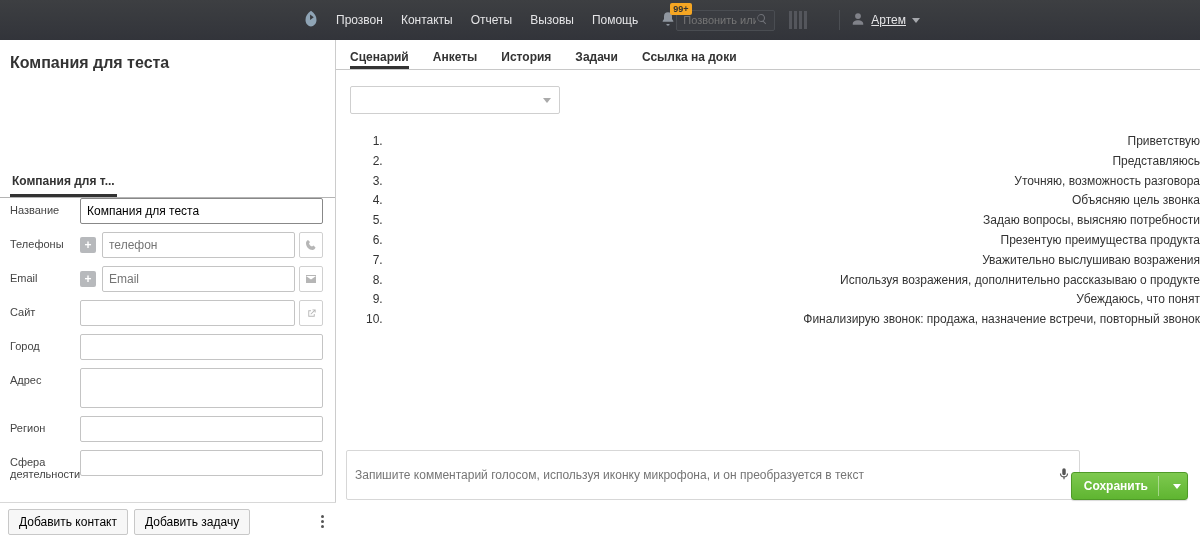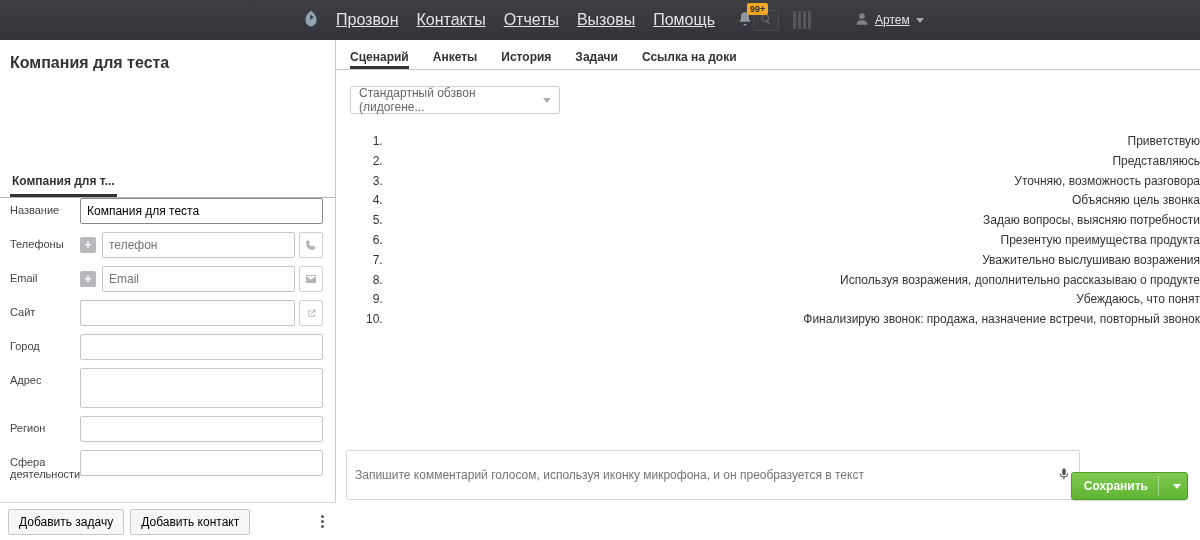--- a/index.html
+++ b/index.html
@@ -3,21 +3,21 @@
 <meta charset="utf-8">
 <style>
   * { box-sizing: border-box; margin: 0; padding: 0; }
   body { font-family: Arial, Helvetica, sans-serif; font-size: 12px; color: #333; background: #fff; width: 1200px; height: 540px; overflow: hidden; position: relative; }
   
   
   .topbar { position: absolute; top: 0; left: 0; right: 0; height: 40px; background: linear-gradient(#3d3f42,#32343a); display: flex; align-items: center; padding: 0 0 0 300px; color: #e4e4e6; }
   .logo { width: 30px; height: 30px; margin-right: 14px; display:flex; align-items:center; justify-content:center;}
   .logo svg { fill:#8fa4b5;}
   .topnav { display: flex; gap: 18px; }
-  .topnav a { color: #e4e4e6; text-decoration: underline; font-size: 16px; cursor:pointer;}
+  .topnav a { color: #e4e4e6; font-size: 12px; cursor:pointer;}
   .bell { margin-left: 22px; position: relative; cursor:pointer;}
   .bell svg{ fill:#9097a0;}
   .badge { position:absolute; top:-8px; left:10px; background:#f5a623; color:#333; font-size:9px; font-weight:bold; padding:1px 3px; border-radius:2px;}
   .search { margin-left: auto; margin-right: 14px; background:#3a3c41; border:1px solid #4a4d52; border-radius:2px; display:flex; align-items:center; padding:2px 6px; width:150px;}
   .search input { background:transparent; border:none; color:#aeb0b4; font-size:11px; width:100%; outline:none;}
   .search .sicon svg{fill:#707278;}
   .bars { display:flex; gap:2px; margin-right:20px;}
   .bars span{display:block;width:3px;height:18px;background:#54565c;}
   .userbox{display:flex;align-items:center;gap:6px;margin-right:280px;cursor:pointer;}
   .usericon svg{fill:#808289;}
@@ -164,39 +164,38 @@
     </div>
     <div class="form-row">
       <label>Сфера деятельности</label>
       <input class="txtin" style="">
     </div>
     <div style="height:20px"></div>
   </div>
 </div>
 
 <div class="bottom-left">
+  <button class="btn">Добавить контакт</button>
   <button class="btn">Добавить задачу</button>
-  <button class="btn">Добавить контакт</button>
   <div class="kebab">
       <span></span>
       <span></span>
       <span></span>
     </div>
 </div>
 
 <div class="right-pane">
   <div class="rtabs">
     <div class="rtab active">Сценарий</div>
     <div class="rtab">Анкеты</div>
     <div class="rtab">История</div>
     <div class="rtab">Задачи</div>
     <div class="rtab">Ссылка на доки</div>
   </div>
   <div class="scenario-sel">
-    <span>Стандартный обзвон (лидогене...</span>
     <span class="dcaret"></span>
   </div>
   <ol class="steps">
     <li>Приветствую</li>
     <li>Представляюсь</li>
     <li>Уточняю, возможность разговора</li>
     <li>Объясняю цель звонка</li>
     <li>Задаю вопросы, выясняю потребности</li>
     <li>Презентую преимущества продукта</li>
     <li>Уважительно выслушиваю возражения</li>

